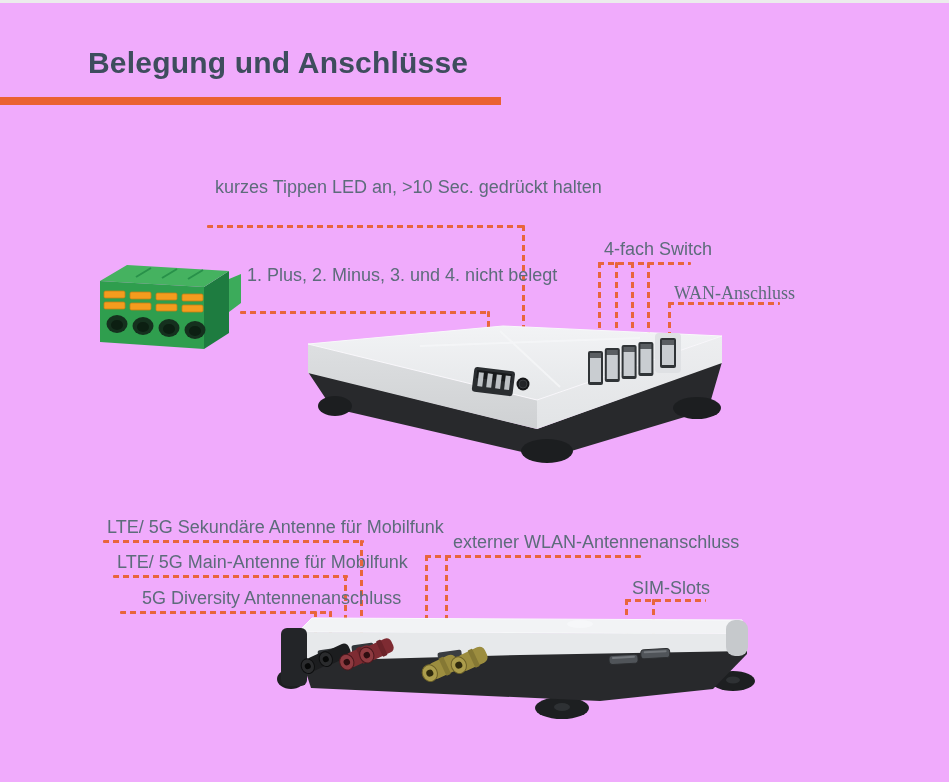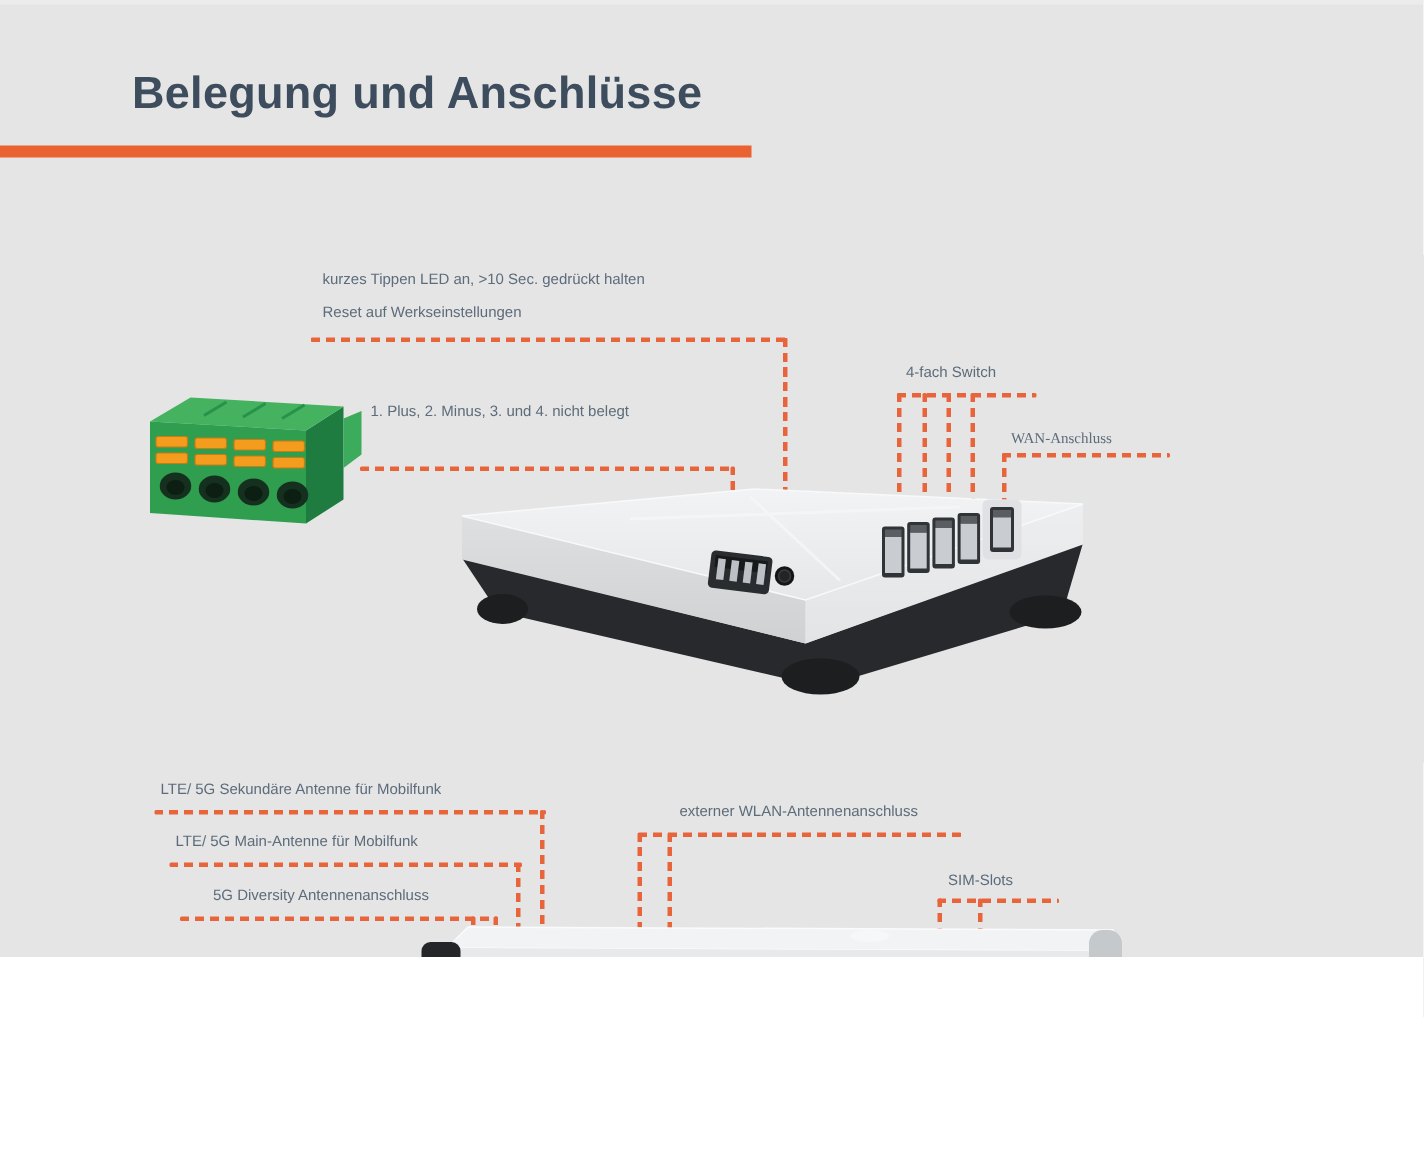--- a/index.html
+++ b/index.html
@@ -1,22 +1,22 @@
 <!DOCTYPE html>
 <html><head>
 <meta charset="utf-8">
 <style>
   html,body{margin:0;padding:0;background:#ffffff;}
-  .stage{position:relative;width:949px;height:638px;background:#e5e5e5;overflow:hidden;
+  .stage{position:relative;width:949px;height:782px;background:#f0abfc;overflow:hidden;
          font-family:"Liberation Sans",sans-serif;}
   .top-edge{position:absolute;left:0;top:0;width:949px;height:3px;background:#ececec;}
   .title{position:absolute;left:88px;top:46px;font-size:30px;font-weight:bold;color:#3E4D5D;
          letter-spacing:0.2px;white-space:nowrap;}
   .accent-bar{position:absolute;left:0;top:97px;width:501px;height:8px;background:#EA6231;}
-  .label{position:absolute;color:#5D6C7B;font-size:10px;line-height:22px;white-space:nowrap;}
+  .label{position:absolute;color:#5D6C7B;font-size:18px;line-height:22px;white-space:nowrap;}
   .label span{display:block;}
   .dh{position:absolute;height:3px;border-radius:1px;
       background:repeating-linear-gradient(90deg,#E8653C 0 6px,transparent 6px 10px);}
   .dv{position:absolute;width:3px;border-radius:1px;
       background:repeating-linear-gradient(180deg,#E8653C 0 6px,transparent 6px 10px);}
   .art{position:absolute;left:0;top:0;z-index:1;}
   .callouts{z-index:2;}
   .texts{z-index:3;}
 </style>
 </head>
@@ -218,21 +218,20 @@
     <div class="dv" style="left:625px;top:599px;height:52px;"></div>
     <div class="dv" style="left:652px;top:599px;height:50px;"></div>
   </div>
 
   <div class="texts">
     <div class="title">Belegung und Anschlüsse</div>
     <div class="accent-bar"></div>
 
     <div class="label" style="left:215px;top:176px;">
       <span>kurzes Tippen LED an, &gt;10 Sec. gedrückt halten</span>
-      <span>Reset auf Werkseinstellungen</span>
     </div>
 
     <div class="label" style="left:247px;top:264px;">
       <span>1. Plus, 2. Minus, 3. und 4. nicht belegt</span>
     </div>
 
     <div class="label" style="left:604px;top:238px;">4-fach Switch</div>
 
     <div class="label" style="left:674px;top:282px;font-family:Liberation Serif, serif;">WAN-Anschluss</div>
 

